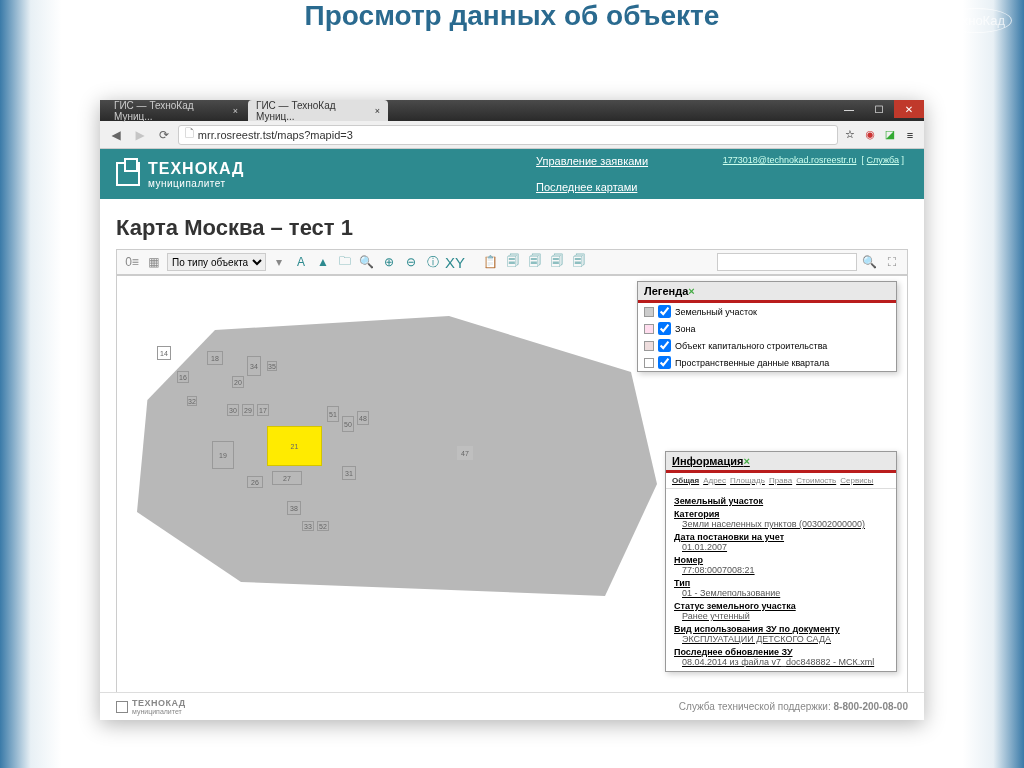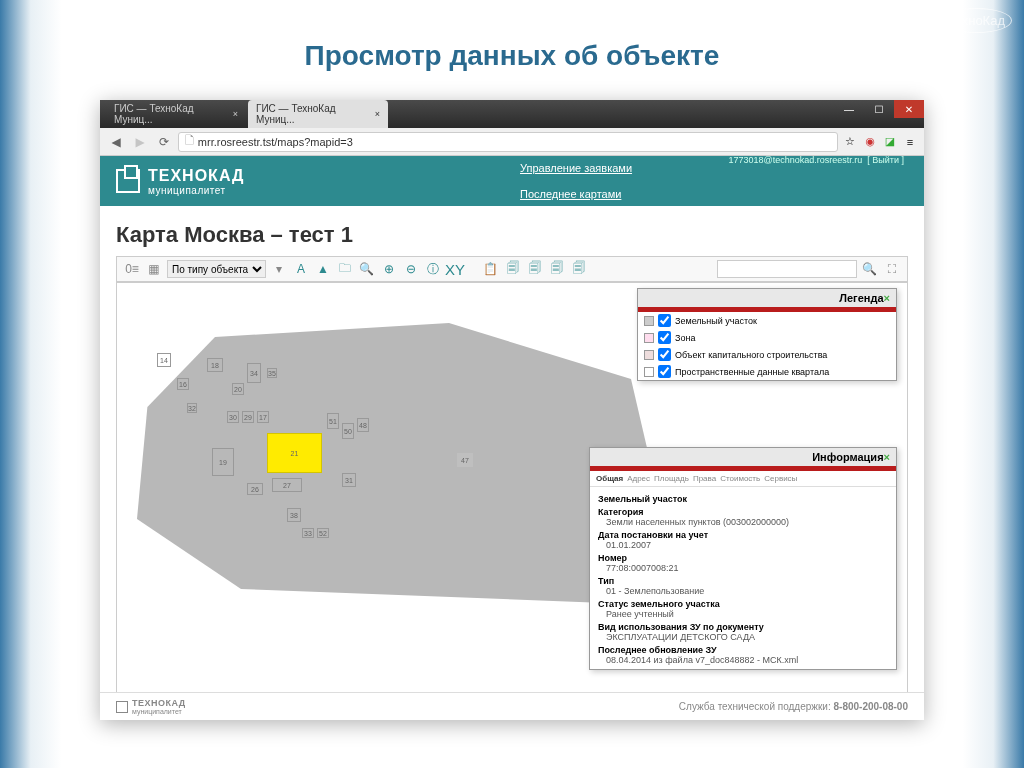--- a/index.html
+++ b/index.html
@@ -1,61 +1,61 @@
 <!DOCTYPE html>
 <html><head>
 <meta charset="utf-8">
 <style>
 * { margin:0; padding:0; box-sizing:border-box; font-family:Arial,sans-serif; }
 body { width:1024px; height:768px; overflow:hidden; background:linear-gradient(90deg,#3a7aa8 0%,#e8f0f5 3%,#fff 6%,#fff 94%,#e8f0f5 97%,#3a7aa8 100%); position:relative; }
 .watermark { position:absolute; top:8px; right:12px; color:#fff; font-size:13px; border:1px solid #fff; border-radius:50%; padding:4px 6px; opacity:.7; }
-.slide-title { text-align:center; font-size:28px; font-weight:bold; color:#2a6a8f; padding-top:40px; }
+.slide-title { text-align:center; font-size:28px; font-weight:bold; color:#2a6a8f; }
 .browser { position:absolute; top:100px; left:100px; width:824px; height:620px; background:#fff; box-shadow:0 4px 20px rgba(0,0,0,.3); }
-.titlebar { height:28px; background:linear-gradient(180deg,#4a4a4a,#2a2a2a); display:flex; align-items:center; position:relative; }
+.titlebar { height:21px; background:linear-gradient(180deg,#4a4a4a,#2a2a2a); display:flex; align-items:center; position:relative; }
 .titlebar .tabs { display:flex; height:100%; padding-left:6px; }
 .ttab { display:flex; align-items:center; padding:0 8px; font-size:10px; color:#ccc; border-radius:4px 4px 0 0; margin-right:2px; max-width:140px; }
 .ttab.active { background:#e0e0e0; color:#333; }
 .ttab .x { margin-left:6px; font-size:9px; }
 .winbtns { position:absolute; right:0; top:0; display:flex; }
 .winbtn { width:30px; height:18px; display:flex; align-items:center; justify-content:center; font-size:10px; color:#fff; }
 .winbtn.close { background:#c0392b; }
 .addrbar { height:28px; background:#f0f0f0; border-bottom:1px solid #ccc; display:flex; align-items:center; padding:0 6px; gap:4px; }
 .navarrow { width:20px; height:20px; display:flex; align-items:center; justify-content:center; color:#666; font-size:12px; }
 .url { flex:1; background:#fff; border:1px solid #ccc; border-radius:3px; height:20px; font-size:11px; padding:0 6px; display:flex; align-items:center; color:#333; }
 .exticon { width:16px; height:16px; display:flex; align-items:center; justify-content:center; font-size:11px; }
 .appheader { background:#2d8a8f; height:50px; display:flex; align-items:center; padding:0 16px; color:#fff; }
 .logo { display:flex; align-items:center; gap:8px; }
 .logoicon { width:24px; height:24px; border:2px solid #fff; position:relative; }
 .logoicon::before { content:''; position:absolute; width:10px; height:10px; border:2px solid #fff; top:-6px; left:6px; background:#2d8a8f; }
 .logotext .t1 { font-size:16px; font-weight:bold; letter-spacing:1px; }
 .logotext .t2 { font-size:10px; letter-spacing:.5px; }
-.headlinks { position:absolute; left:420px; display:flex; flex-direction:column; gap:14px; }
+.headlinks { position:absolute; left:436px; display:flex; flex-direction:column; gap:14px; }
 .headlinks a { color:#fff; font-size:11px; text-decoration:underline; }
 .userbar { position:absolute; right:120px; top:155px; font-size:9px; color:#cfe; }
-.userbar a { color:#cfe; }
+.userbar a { color:#cfe; text-decoration:underline; }
 .content { padding:10px 16px; background:#fff; height:calc(100% - 130px); position:relative; }
 .back { font-size:11px; color:#2d8a8f; text-decoration:underline; display:flex; align-items:center; gap:4px; }
 .back::before { content:'←'; }
 .maptitle { font-size:22px; font-weight:bold; color:#333; margin:6px 0 8px; }
 .toolbar { display:flex; align-items:center; gap:4px; border:1px solid #ccc; padding:3px 6px; background:#f8f8f8; }
 .toolbar select { font-size:10px; height:18px; border:1px solid #ccc; }
 .tbtn { width:18px; height:18px; display:flex; align-items:center; justify-content:center; font-size:12px; color:#2d8a8f; cursor:pointer; }
 .tbtn.grey { color:#888; }
 .tsearch2 { width:140px; border:1px solid #ccc; height:18px; font-size:10px; padding:0 4px; margin-left:auto; }
 .mapview { position:relative; border:1px solid #ccc; height:420px; margin-top:0; background:#fff; overflow:hidden; }
 .mapshape { position:absolute; background:#b8b8b8; }
 .parcel { position:absolute; border:1px solid #999; font-size:7px; color:#666; display:flex; align-items:center; justify-content:center; }
 .parcel.sel { background:#ffeb00; border:1px solid #d4c400; }
 .panel { position:absolute; background:#fff; border:1px solid #999; box-shadow:2px 2px 6px rgba(0,0,0,.2); }
-.panel .phead { background:#e8e8e8; padding:3px 6px; font-size:11px; font-weight:bold; display:flex; justify-content:flex-end; border-bottom:5px solid #b91c1c; }
+.panel .phead { background:#e8e8e8; padding:3px 6px; font-size:11px; font-weight:bold; display:flex; justify-content:flex-start; border-bottom:3px solid #b91c1c; }
 .panel .phead .close { color:#4a4; cursor:pointer; font-weight:bold; }
 .legend { top:5px; right:10px; width:260px; }
 .legend .lrow { display:flex; align-items:center; gap:4px; padding:2px 6px; font-size:9px; }
 .legend .sw { width:10px; height:10px; border:1px solid #999; }
-.infopanel { right:10px; top:164px; width:308px; }
+.infopanel { right:10px; top:175px; width:232px;text-decoration:underline; }
 .infopanel .itabs { display:flex; gap:4px; padding:3px 6px; font-size:8px; color:#888; border-bottom:1px solid #ddd; }
 .infopanel .itabs span:first-child { color:#333; font-weight:bold; }
 .infopanel .ibody { padding:4px 8px; font-size:9px; }
 .infopanel .ibody .lbl { font-weight:bold; margin-top:3px; }
 .infopanel .ibody .val { color:#555; padding-left:8px; }
 .footer { position:absolute; bottom:0; left:0; right:0; height:28px; border-top:1px solid #ddd; display:flex; align-items:center; justify-content:space-between; padding:0 16px; font-size:10px; color:#888; background:#fff; }
 .footer .flogo { display:flex; align-items:center; gap:4px; }
 .footer .flogo .ic { width:12px; height:12px; border:1px solid #888; }
 </style>
 </head>
@@ -235,14 +235,14 @@
         <div style="font-size:9px;font-weight:bold;letter-spacing:.5px">ТЕХНОКАД</div>
         <div style="font-size:7px">муниципалитет</div>
       </div>
     </div>
     <div><span>Служба технической поддержки:</span> <b>8-800-200-08-00</b></div>
   </div>
 </div>
 
 <div class="userbar">
   <a>1773018@technokad.rosreestr.ru</a>
-  &nbsp;[ <a>Выйти</a> ]
+  &nbsp;[ <a>Служба</a> ]
 </div>
 
 </body></html>

